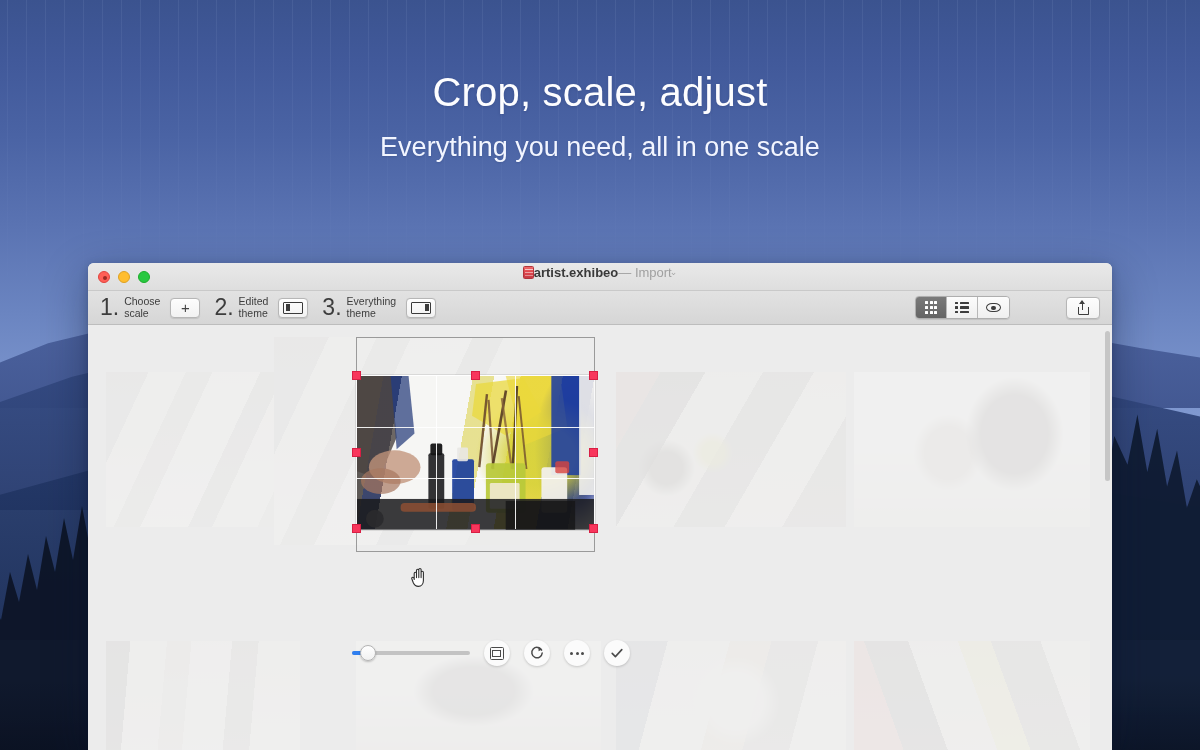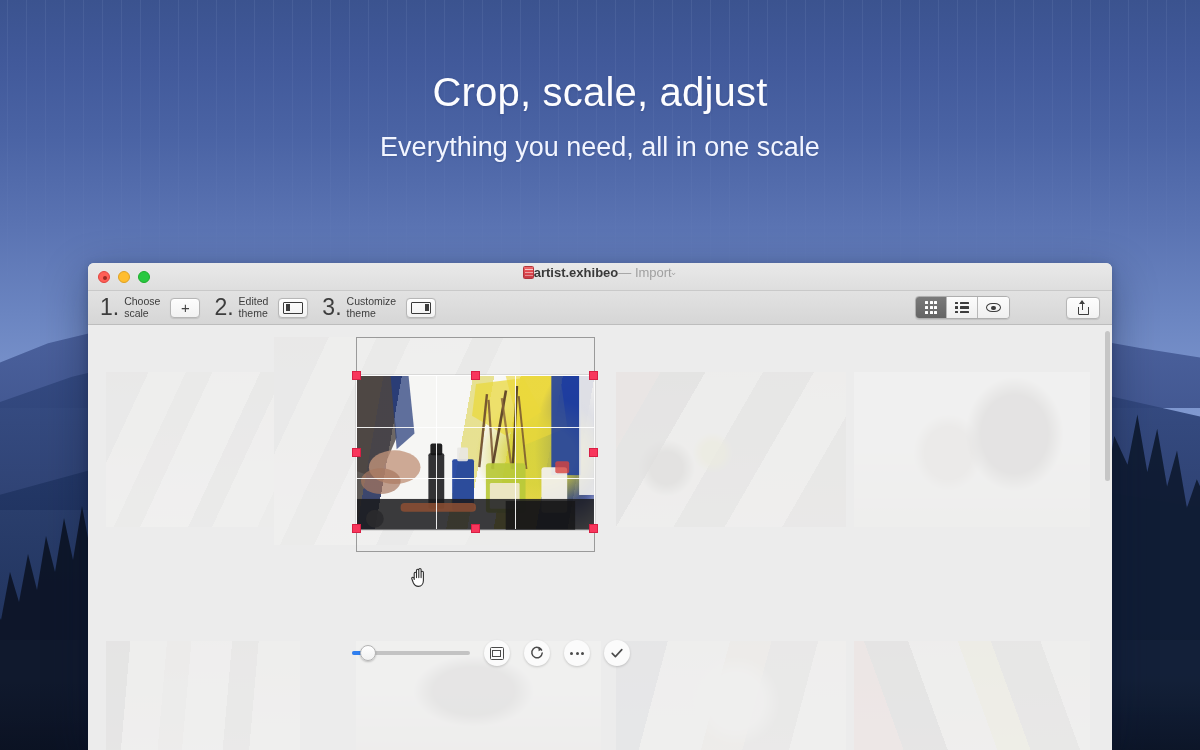--- a/index.html
+++ b/index.html
@@ -471,21 +471,21 @@
           <span>theme</span>
         </span>
       </div>
       <div class="tbtn theme-btn">
         <span class="theme-glyph left"></span>
       </div>
 
       <div class="step">
         <span class="step-num">3.</span>
         <span class="step-label">
-          <span>Customize</span><br>
+          <span>Everything</span><br>
           <span>theme</span>
         </span>
       </div>
       <div class="tbtn theme-btn">
         <span class="theme-glyph right"></span>
       </div>
 
       <div id="tb-spacer"></div>
 
       <div id="view-seg">

